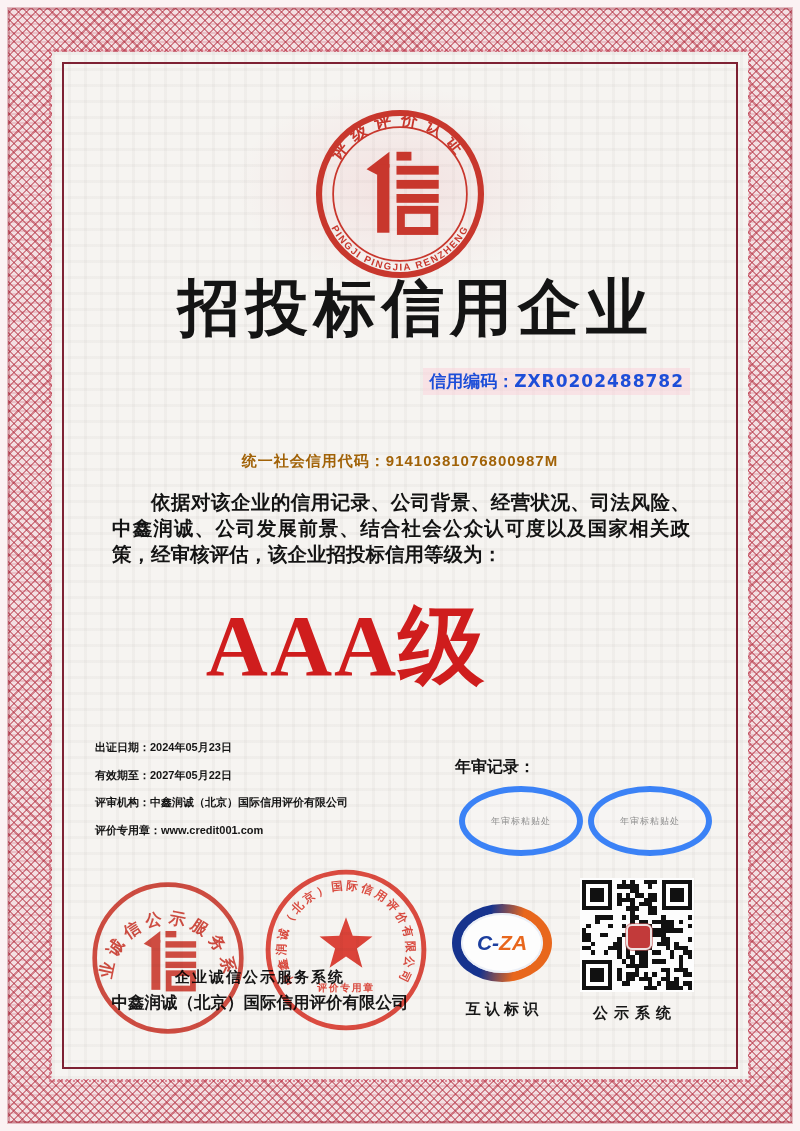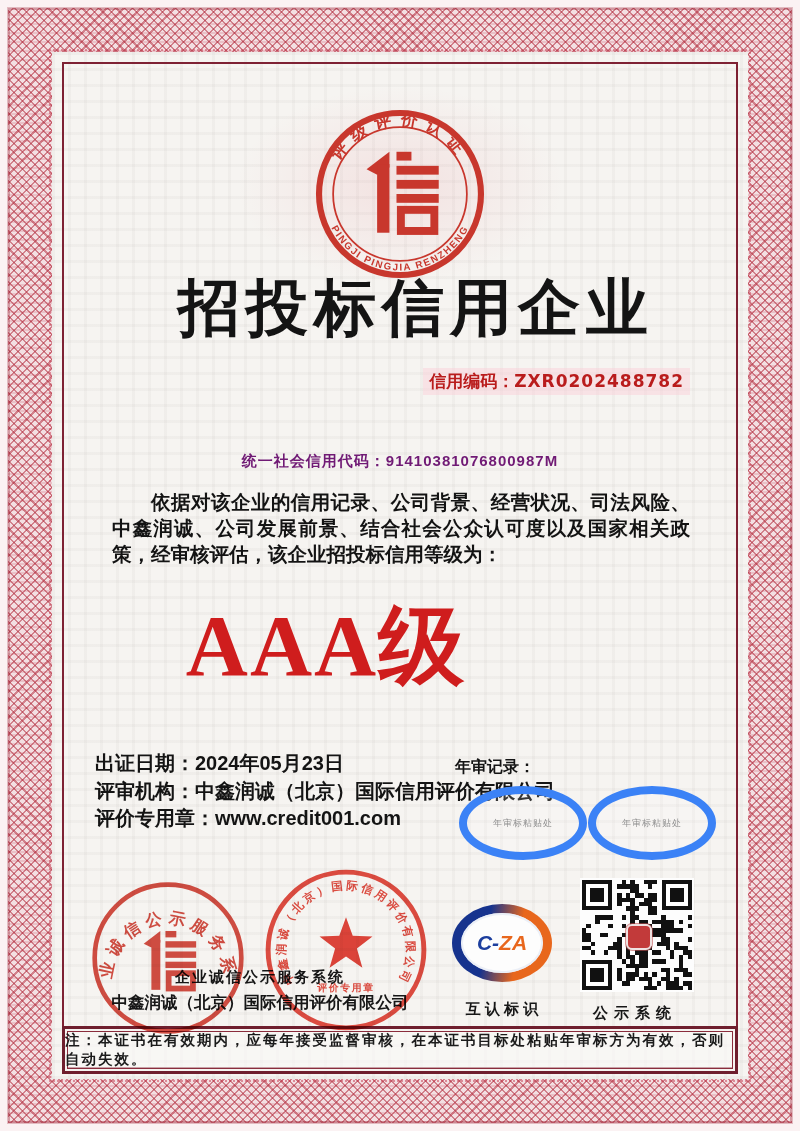--- a/index.html
+++ b/index.html
@@ -26,42 +26,42 @@
     background:radial-gradient(ellipse at center, rgba(225,130,140,.16), rgba(0,0,0,0) 70%);}
 
   
   .top-seal{position:absolute;left:312px;top:106px;width:176px;height:176px;}
 
   
   .title{position:absolute;left:0;top:266px;width:800px;text-align:center;
     font-family:"Liberation Sans",sans-serif;font-weight:900;font-size:62px;letter-spacing:6px;color:#141414;padding-left:16px;}
   .subtitle{position:absolute;left:0;top:338px;width:800px;text-align:center;
     font-weight:700;font-size:16px;letter-spacing:10px;word-spacing:16px;color:#1d1d1d;}
-  .credit-line{position:absolute;right:110px;top:368px;font-size:17px;font-weight:700;color:#b91c1c;
+  .credit-line{position:absolute;right:110px;top:368px;font-size:17px;font-weight:700;color:#1d4ed8;
     background:rgba(250,205,215,.45);padding:2px 6px;}
   .credit-line .code{font-family:"DejaVu Sans",sans-serif;letter-spacing:1px;}
 
   .company{position:absolute;left:0;top:414px;width:800px;text-align:center;
     font-weight:900;font-size:33px;letter-spacing:2px;color:#141414;}
   .uscc{position:absolute;left:0;top:452px;width:800px;text-align:center;
-    font-weight:700;font-size:15px;letter-spacing:1px;color:#701a75;}
+    font-weight:700;font-size:15px;letter-spacing:1px;color:#a16207;}
 
   .body-par{position:absolute;left:112px;top:490px;width:578px;
     font-family:"Liberation Serif",serif;font-weight:700;font-size:19.5px;line-height:26px;
     text-align:justify;text-indent:2em;color:#131313;}
 
   .grade{position:absolute;left:0;top:588px;width:652px;text-align:center;
-    font-family:"Liberation Serif",serif;font-weight:700;font-size:86px;letter-spacing:2px;color:#cf1d1d;}
+    font-family:"Liberation Serif",serif;font-weight:700;font-size:86px;letter-spacing:2px;color:#cf1d1d;padding-left:20px;}
 
   
-  .details{position:absolute;left:95px;top:734px;font-size:20px;font-weight:700;color:#141414;margin-top:16px;}
+  .details{position:absolute;left:95px;top:734px;font-size:11px;font-weight:700;color:#141414;}
   .details .row{height:27.5px;line-height:27.5px;white-space:nowrap;}
 
   .annual-label{position:absolute;left:455px;top:757px;font-size:16px;font-weight:700;color:#141414;}
-  .oval{position:absolute;width:112px;height:58px;border:8px solid #3b82f6;border-radius:50%;
+  .oval{position:absolute;width:112px;height:58px;border:6px solid #3b82f6;border-radius:50%;
     display:flex;align-items:center;justify-content:center;background:rgba(255,255,255,.15);}
   .oval span{font-size:9px;letter-spacing:1px;color:#8f8f8f;}
   .oval1{left:459px;top:786px;}
   .oval2{left:588px;top:786px;}
 
   
   .caption1{position:absolute;left:85px;top:968px;width:350px;text-align:center;
     font-weight:900;font-size:15px;letter-spacing:2px;color:#161616;z-index:1;}
   .caption2{position:absolute;left:60px;top:992px;width:400px;text-align:center;
     font-weight:900;font-size:16.5px;color:#161616;z-index:1;}
@@ -144,20 +144,23 @@
 
   <div class="body-par">依据对该企业的信用记录、公司背景、经营状况、司法风险、中鑫润诚、公司发展前景、结合社会公众认可度以及国家相关政策，经审核评估，该企业招投标信用等级为：</div>
 
   <div class="grade">AAA级</div>
 
   <div class="details">
     <div class="row">
       <span>出证日期：</span><span>2024年05月23日</span>
     </div>
     <div class="row">
+      <span>有效期至：</span><span>2027年05月22日</span>
+    </div>
+    <div class="row">
       <span>评审机构：</span><span>中鑫润诚（北京）国际信用评价有限公司</span>
     </div>
     <div class="row">
       <span>评价专用章：</span><span>www.credit001.com</span>
     </div>
   </div>
 
   <div class="annual-label">年审记录：</div>
   <div class="oval oval1">
     <span>年审标粘贴处</span>
@@ -831,17 +834,14 @@
         <div></div>
         <div class="on"></div>
       </div>
     <div class="qr-finder qf-tl"></div>
     <div class="qr-finder qf-tr"></div>
     <div class="qr-finder qf-bl"></div>
     <div class="qr-center"></div>
   </div>
   <div class="qr-label">公示系统</div>
 
-  <div class="note-box">
-    <span>注：本证书在有效期内，应每年接受监督审核，在本证书目标处粘贴年审标方为有效，否则自动失效。</span>
-  </div>
 
 </div>
 
 </body></html>

